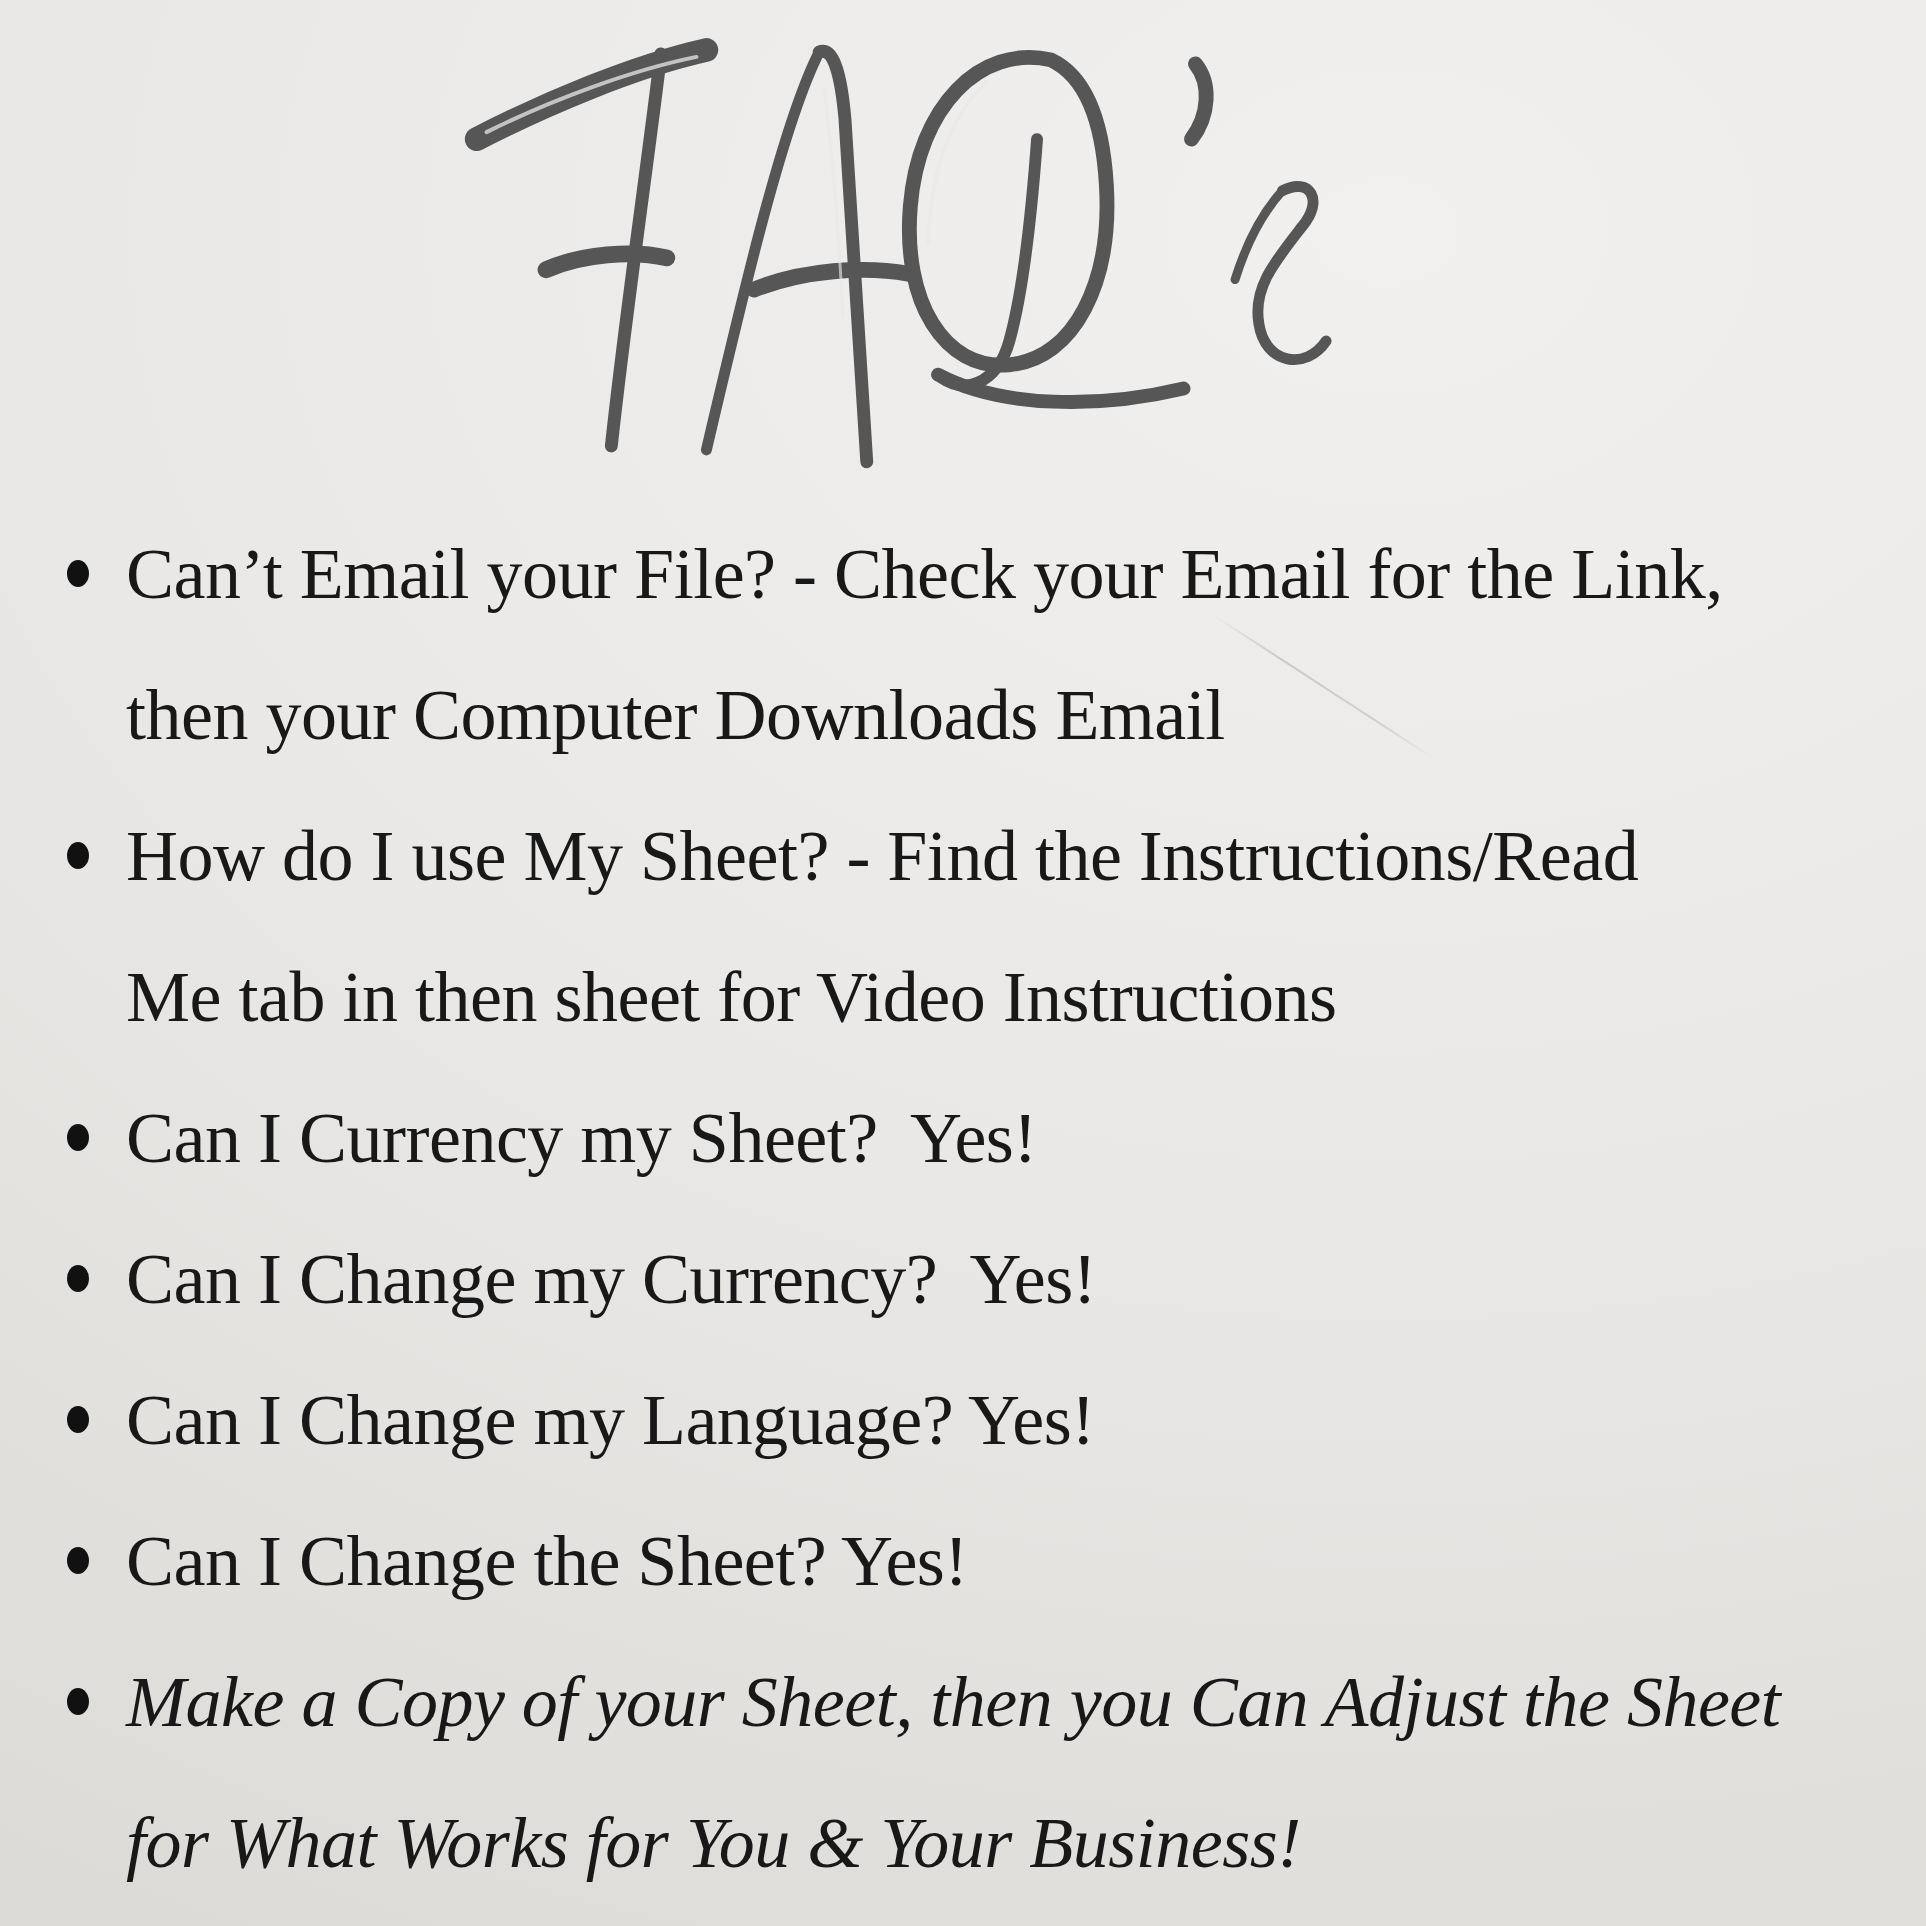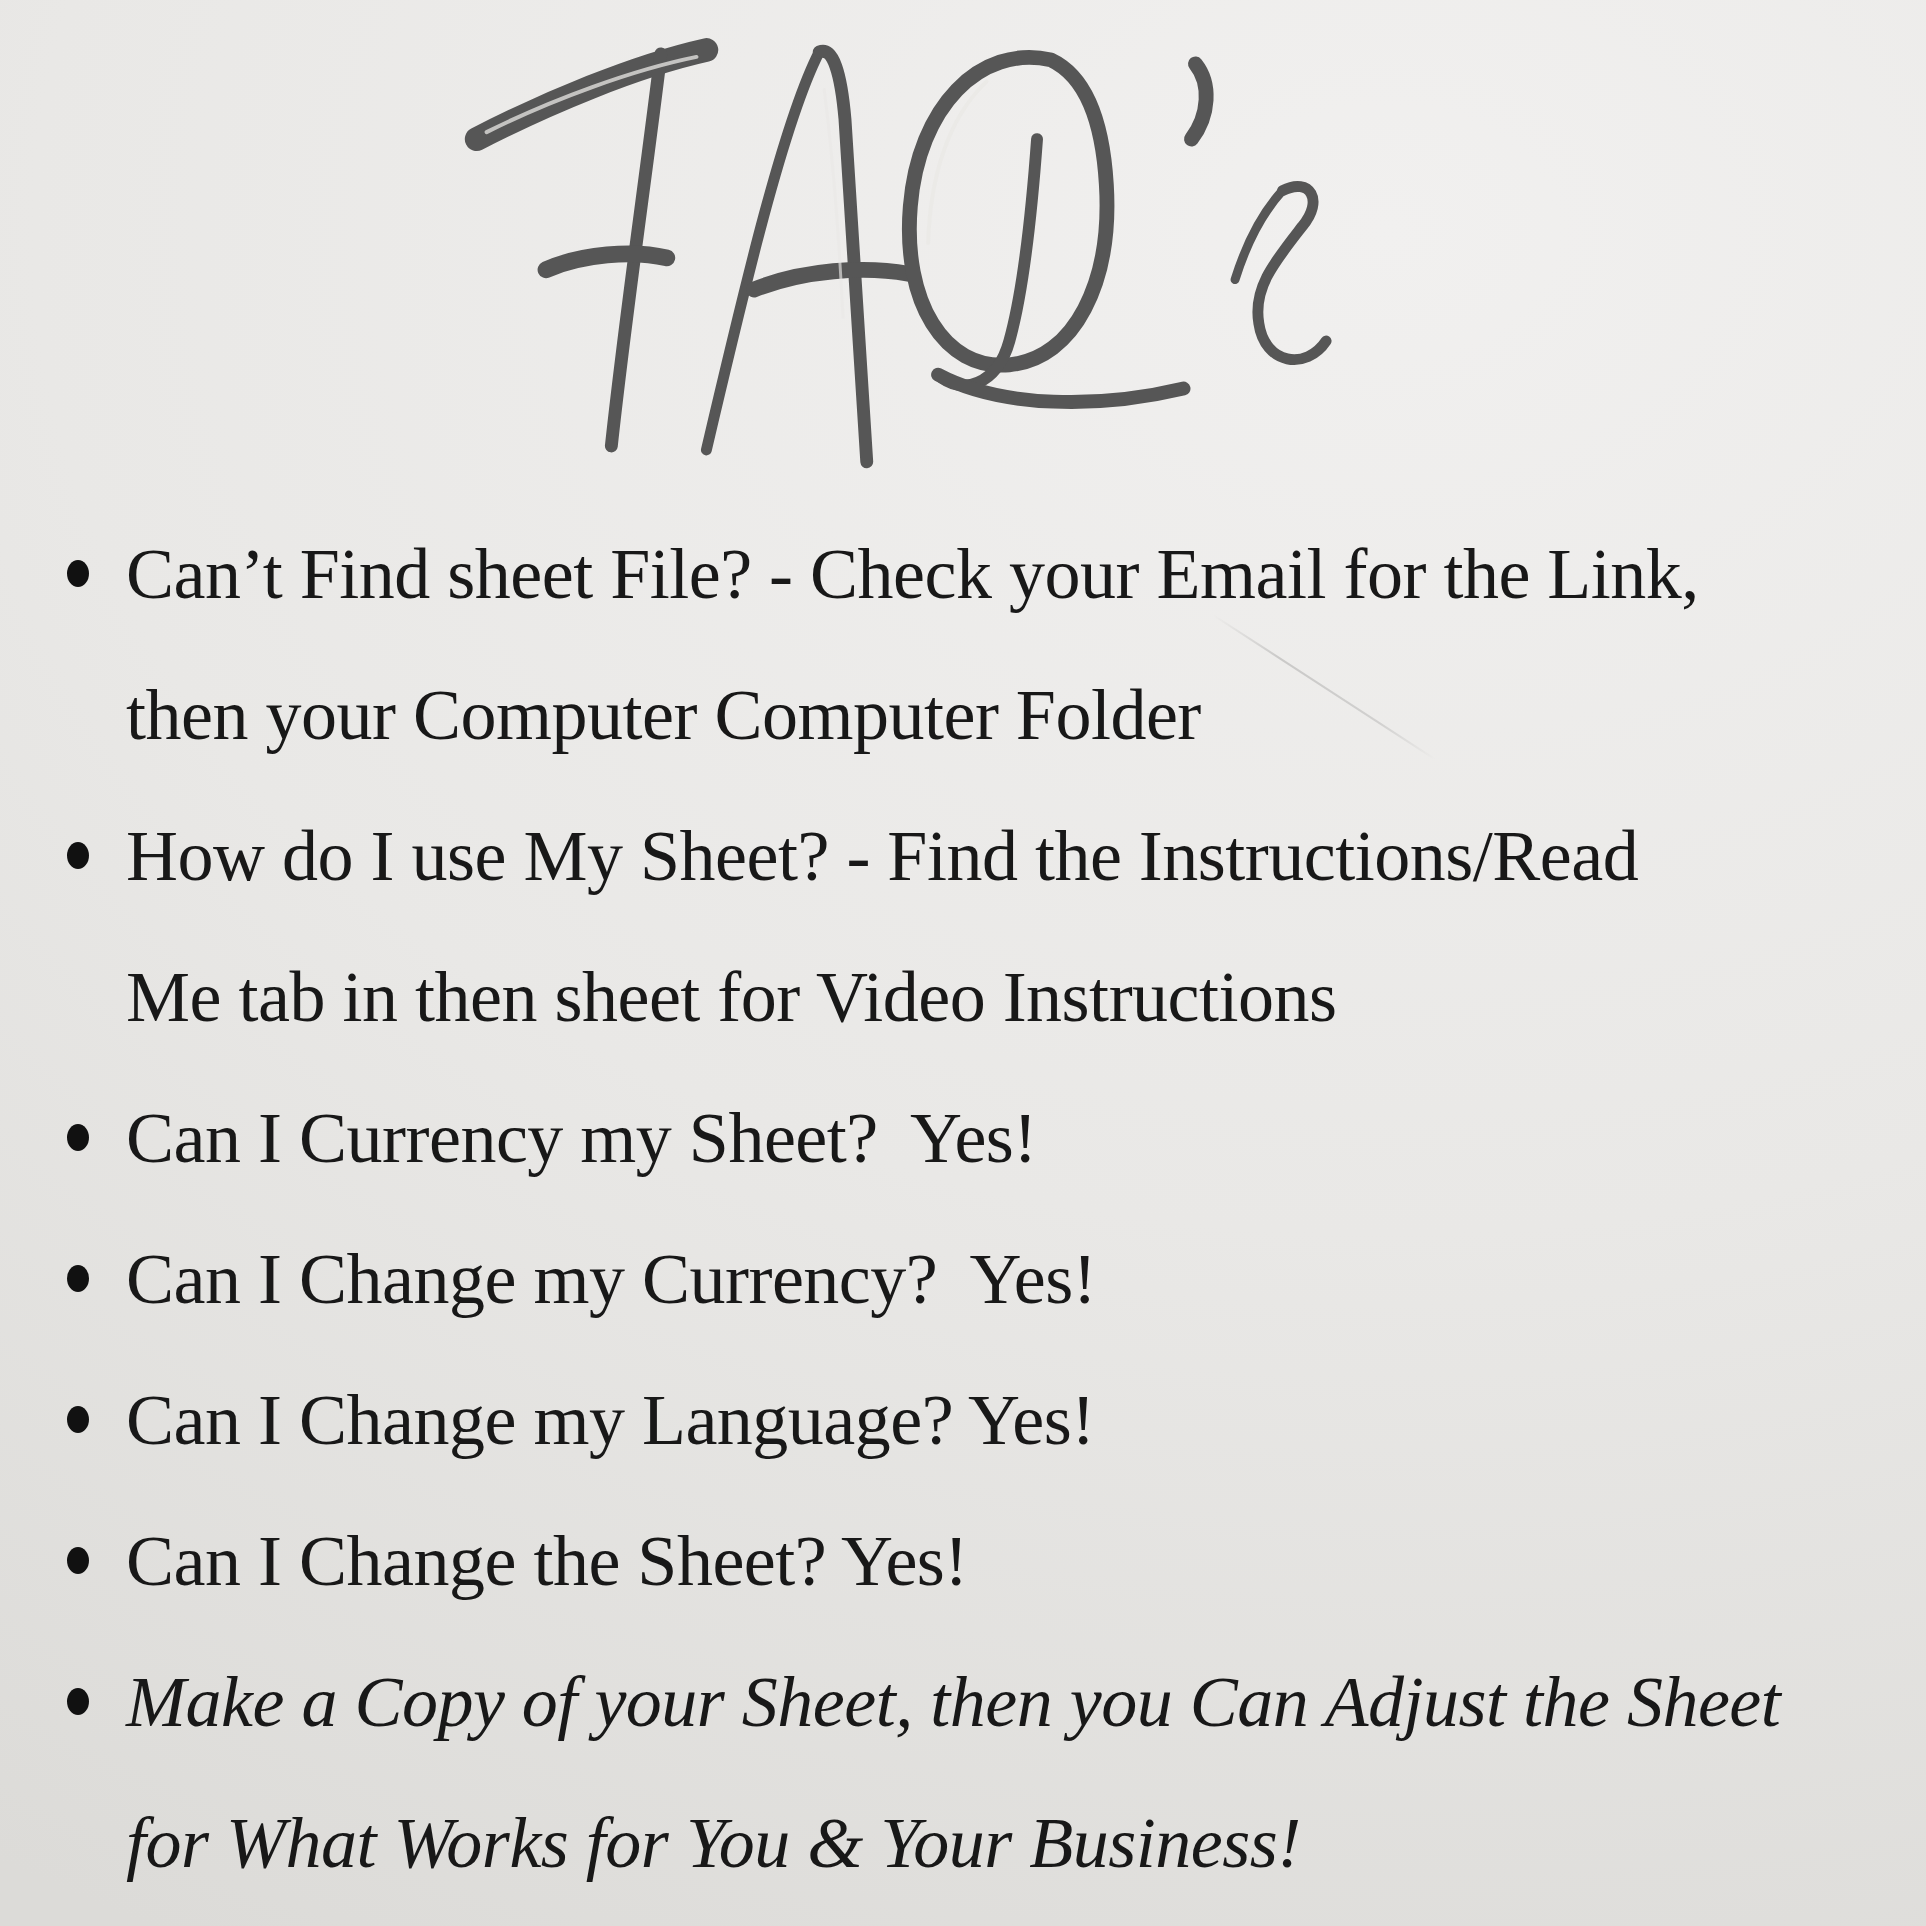--- a/index.html
+++ b/index.html
@@ -116,22 +116,22 @@
     </g>
   </svg>
 </div>
 
 <div class="scratch"></div>
 
 <ul class="faq-list">
     <li class="faq-item">
     <span class="bullet"></span>
     <div class="lines">
-        <div class="line">Can’t Find sheet File? - Check your Email for the Link,</div>
-        <div class="line">then your Computer Computer Folder</div>
+        <div class="line">Can’t Email your File? - Check your Email for the Link,</div>
+        <div class="line">then your Computer Downloads Email</div>
       </div>
   </li>
     <li class="faq-item">
     <span class="bullet"></span>
     <div class="lines">
         <div class="line">How do I use My Sheet? - Find the Instructions/Read</div>
         <div class="line">Me tab in then sheet for Video Instructions</div>
       </div>
   </li>
     <li class="faq-item">

